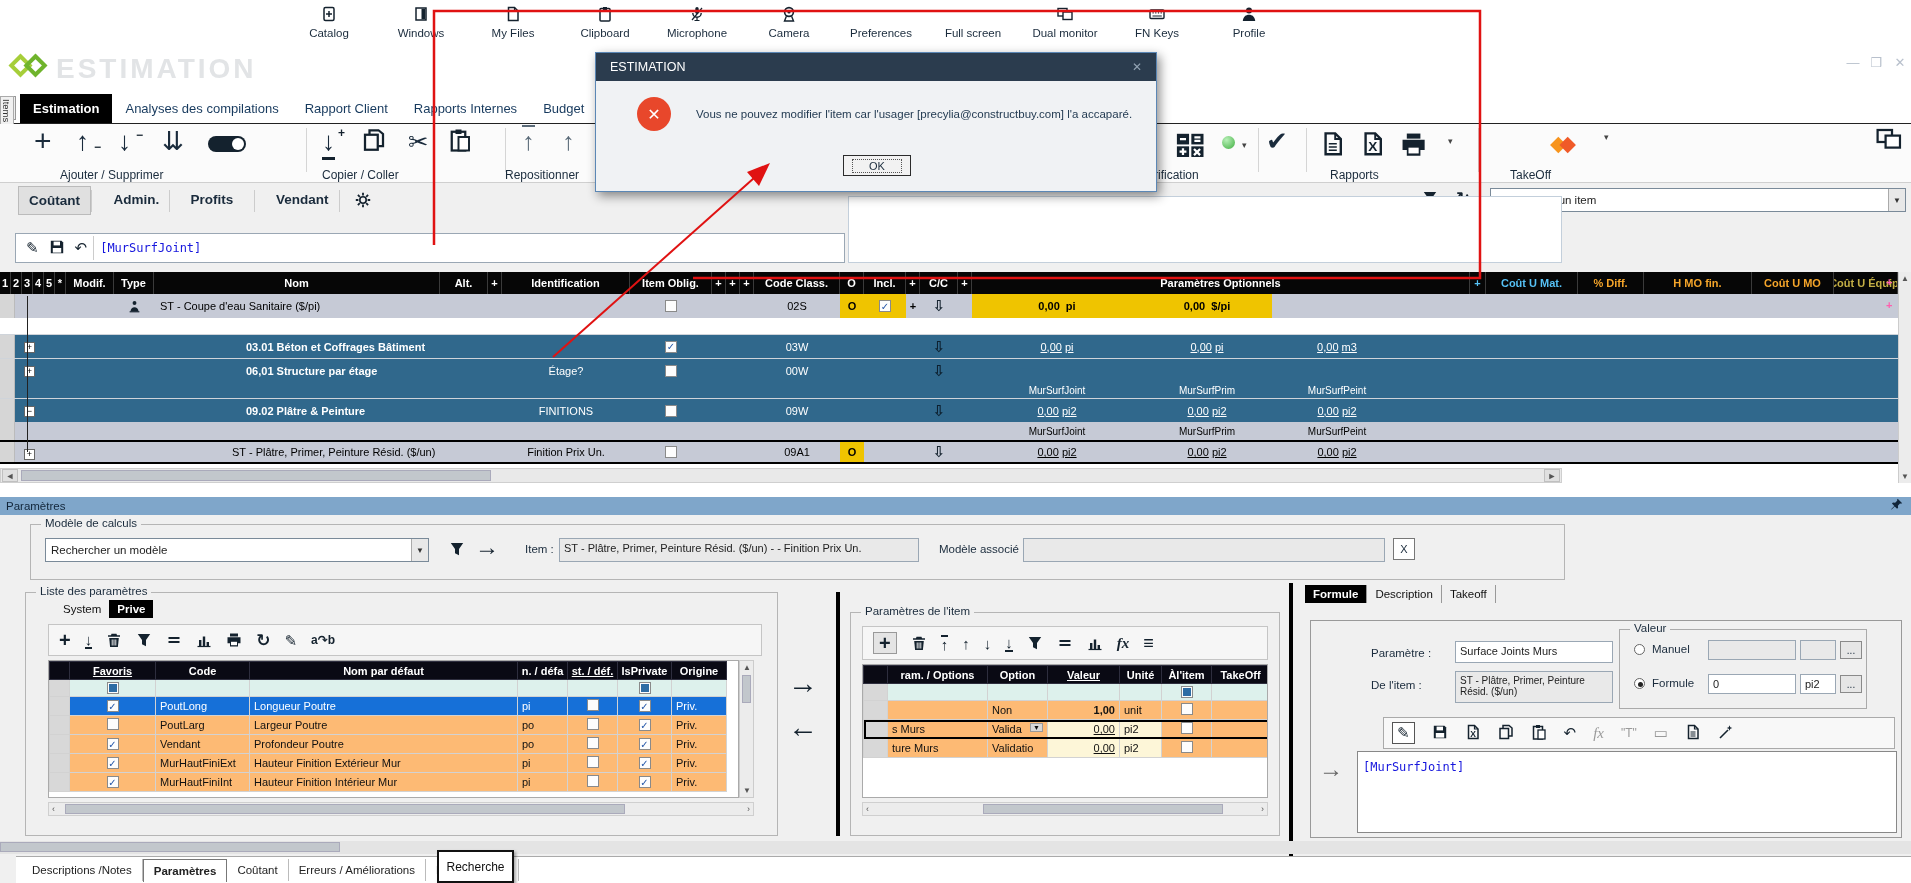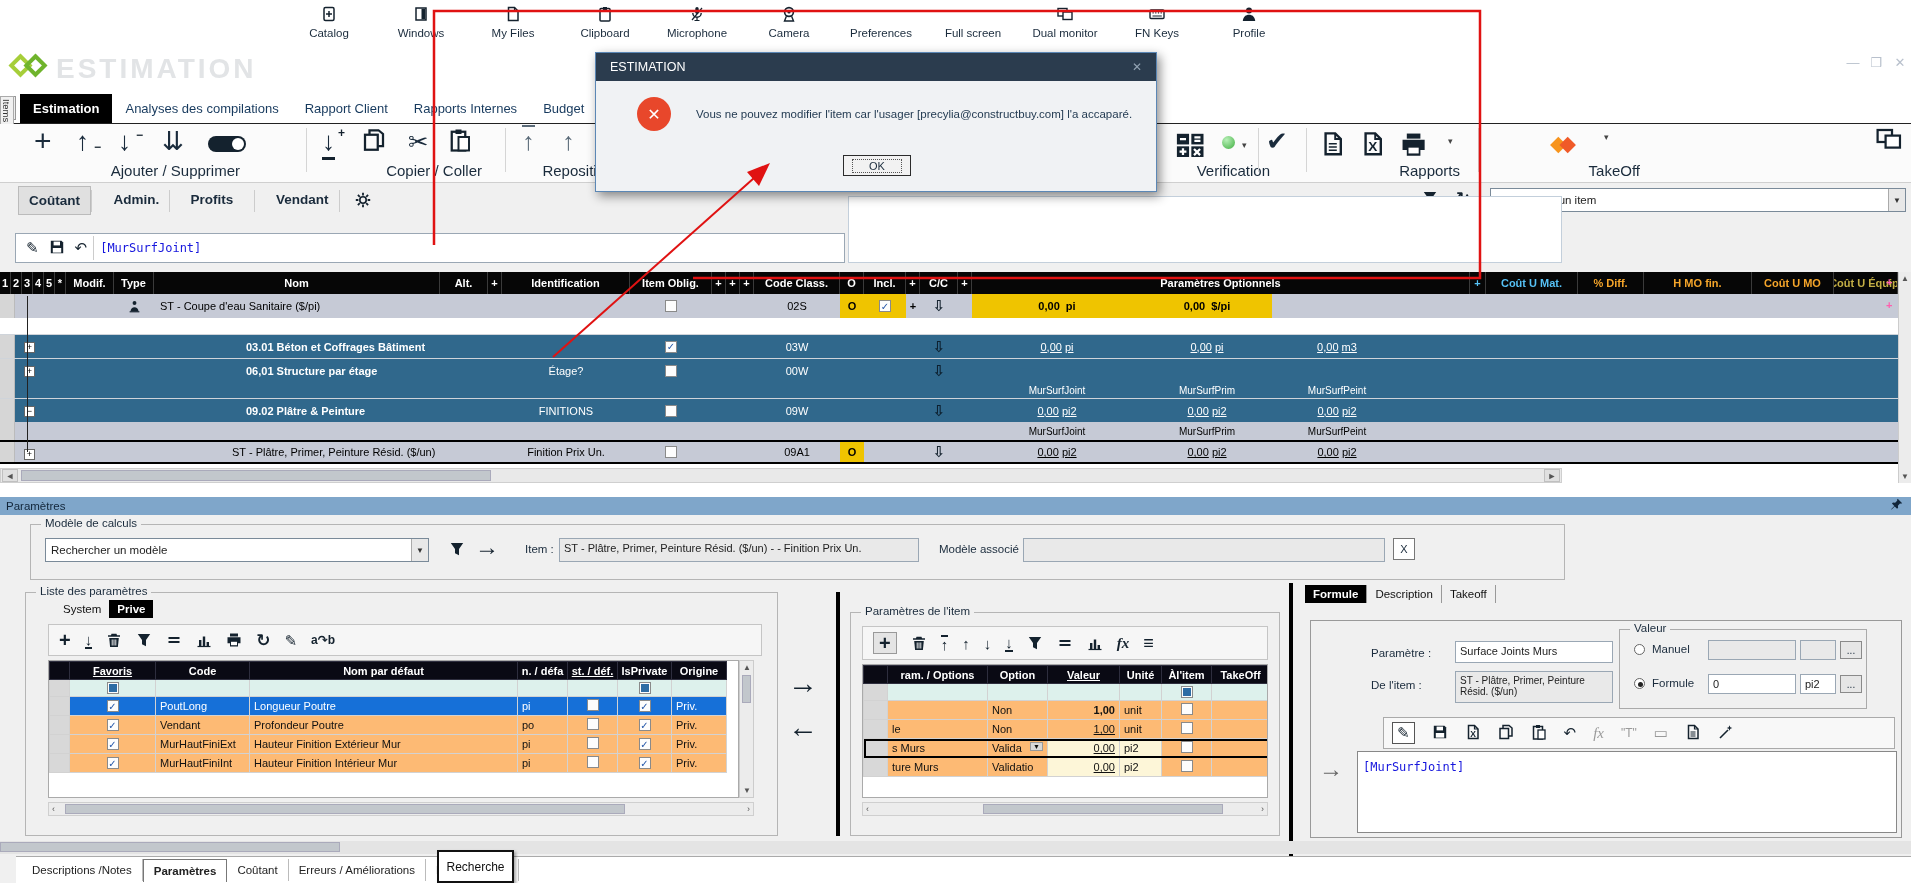--- a/index.html
+++ b/index.html
@@ -22,21 +22,21 @@
   .winbtn { position:absolute; top:10px; font-size:13px; color:#b8c0cc; width:20px; text-align:center; cursor:pointer; }
 
   
   #maintabs { left:0; top:93px; width:1911px; height:31px; border-bottom:1px solid #222; background:#fff; display:flex; align-items:center; }
   .mtab { font-size:13px; color:#173a5e; padding:7px 13px; white-space:nowrap; cursor:pointer; }
   .mtab.active { background:#000; color:#fff; font-weight:bold; }
   #tabstub { width:16px; height:24px; border:1px solid #999; background:#eee; margin-right:4px; }
 
   
   #ribbon { left:0; top:124px; width:1911px; height:59px; background:#fbfbfb; border-bottom:1px solid #cfcfcf; }
-  .rgroup-label { position:absolute; top:38px; font-size:15px; color:#1a2b3c; text-align:right; white-space:nowrap; }
+  .rgroup-label { position:absolute; top:44px; font-size:12px; color:#1a2b3c; text-align:left; white-space:nowrap; }
   .rsep { position:absolute; top:4px; width:1px; height:44px; background:#d5d5d5; }
   .badge { position:absolute; font-size:12px; font-weight:bold; color:#14222e; }
   .toggle { position:absolute; width:38px; height:16px; border-radius:8px; background:#14222e; top:12px; cursor:pointer; }
   .toggle::after { content:""; position:absolute; right:2px; top:2px; width:12px; height:12px; border-radius:50%; background:#fff; }
   .greendot { position:absolute; width:13px; height:13px; border-radius:50%; background:radial-gradient(circle at 35% 30%,#b8f0b8,#3fae3f); top:12px; cursor:pointer; }
   .caret { position:absolute; font-size:9px; color:#444; top:16px; cursor:pointer; }
 
   
   #catalogtab { left:0; top:96px; width:14px; height:88px; background:#f1f1f1; border:1px solid #aaa; overflow:hidden; }
   #catalogtab span { writing-mode:vertical-rl; font-size:9.5px; color:#333; display:block; padding-top:2px; white-space:nowrap; }
@@ -640,20 +640,30 @@
             <td style="text-align:center;"><span class="cb">✓</span></td>
             <td>PoutLong</td>
             <td>Longueur Poutre</td>
             <td>pi</td>
             <td style="text-align:center;"><span class="cb"></span></td>
             <td style="text-align:center;"><span class="cb">✓</span></td>
             <td>Priv.</td>
           </tr>
           <tr style="height:19px;">
             <td style="background:#d8d8d8;"></td>
+            <td style="text-align:center;"><span class="cb"></span></td>
+            <td>PoutLarg</td>
+            <td>Largeur Poutre</td>
+            <td>po</td>
+            <td style="text-align:center;"><span class="cb"></span></td>
+            <td style="text-align:center;"><span class="cb">✓</span></td>
+            <td>Priv.</td>
+          </tr>
+          <tr style="height:19px;">
+            <td style="background:#d8d8d8;"></td>
             <td style="text-align:center;"><span class="cb">✓</span></td>
             <td>Vendant</td>
             <td>Profondeur Poutre</td>
             <td>po</td>
             <td style="text-align:center;"><span class="cb"></span></td>
             <td style="text-align:center;"><span class="cb">✓</span></td>
             <td>Priv.</td>
           </tr>
           <tr style="height:19px;">
             <td style="background:#d8d8d8;"></td>
@@ -760,29 +770,20 @@
             <td></td>
             <td></td>
             <td style="text-align:center;"><span class="cb filled"></span></td>
             <td></td>
           </tr>
           <tr style="height:19px;">
             <td style="background:#d8d8d8;"></td>
             <td></td>
             <td>Non</td>
             <td style="text-align:right;"><b>1,00</b></td>
-            <td>unit</td>
-            <td style="text-align:center;"><span class="cb"></span></td>
-            <td></td>
-          </tr>
-          <tr style="height:19px;">
-            <td style="background:#d8d8d8;"></td>
-            <td>le</td>
-            <td>Non</td>
-            <td style="text-align:right;"><span class="u">1,00</span></td>
             <td>unit</td>
             <td style="text-align:center;"><span class="cb"></span></td>
             <td></td>
           </tr>
           <tr style="height:19px;outline:2px solid #000;outline-offset:-2px;">
             <td style="background:#d8d8d8;"></td>
             <td>s Murs</td>
             <td>Valida <span style="float:right;background:#d8d8d8;border:1px solid #999;font-size:7px;padding:0 2px;">▼</span></td>
             <td class="pale" style="text-align:right;"><span class="u">0,00</span></td>
             <td class="pale">pi2</td>

